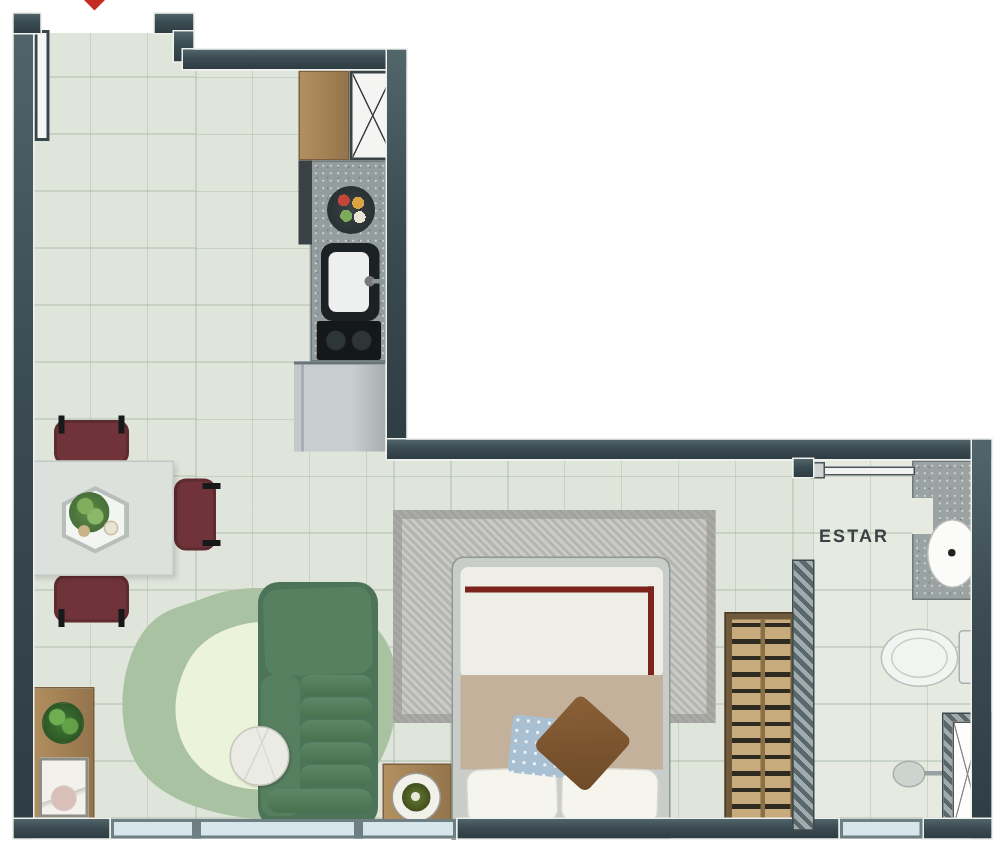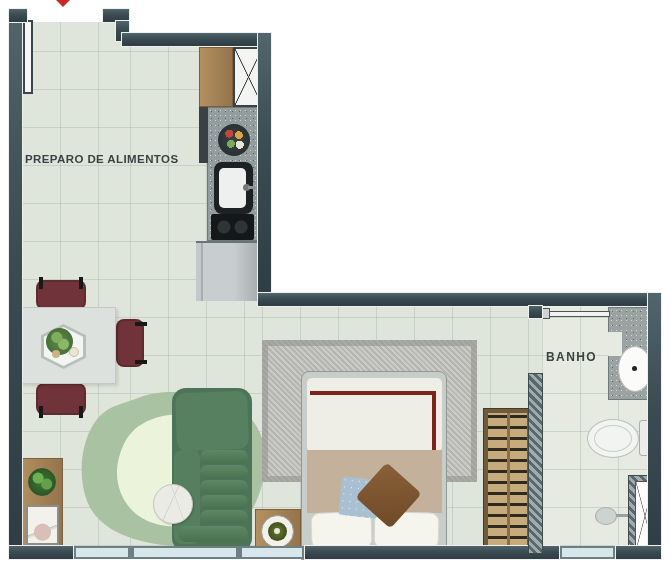--- a/index.html
+++ b/index.html
@@ -39,23 +39,22 @@
 <body>
 
 <div id="plan">
 
   <div class="floor" style="left:22px;top:22px;width:108px;height:524px;"></div>
   <div class="floor" style="left:130px;top:47px;width:132px;height:499px;"></div>
   <div class="floor" style="left:262px;top:307px;width:386px;height:239px;"></div>
   <div class="floor bath" style="left:542px;top:307px;width:106px;height:239px;"></div>
 
   <div class="lbl" style="left:25px;top:151px;width:175px;font-size:11.5px;line-height:17px;">
-    <div style="position:static">PREPARO DE ALIMENTOS</div>
   </div>
-  <div class="lbl" style="left:546px;top:350px;font-size:12px;letter-spacing:1.4px;">BANHO</div>
+  <div class="lbl" style="left:546px;top:350px;font-size:12px;letter-spacing:1.4px;">ESTAR</div>
 
   <div class="wood z3" style="left:199px;top:47px;width:34px;height:60px;"></div>
   <div class="z3" style="left:233px;top:47px;width:31px;height:60px;background:#f4f4f2;border:2px solid #3a4246;
        background-image:linear-gradient(to top right, transparent 48.5%, #3a4246 49.5%, #3a4246 50.5%, transparent 51.5%),
                         linear-gradient(to bottom right, transparent 48.5%, #3a4246 49.5%, #3a4246 50.5%, transparent 51.5%);"></div>
   <div class="granite z3" style="left:207px;top:107px;width:51px;height:134px;"></div>
   <div class="z3" style="left:199px;top:107px;width:9px;height:56px;background:#394145;"></div>
   <div class="z4" style="left:218px;top:124px;width:32px;height:32px;border-radius:50%;
        background:radial-gradient(circle at 35% 30%, #c4453a 0 4px, transparent 4px),
                   radial-gradient(circle at 65% 35%, #d9a441 0 4px, transparent 4px),

